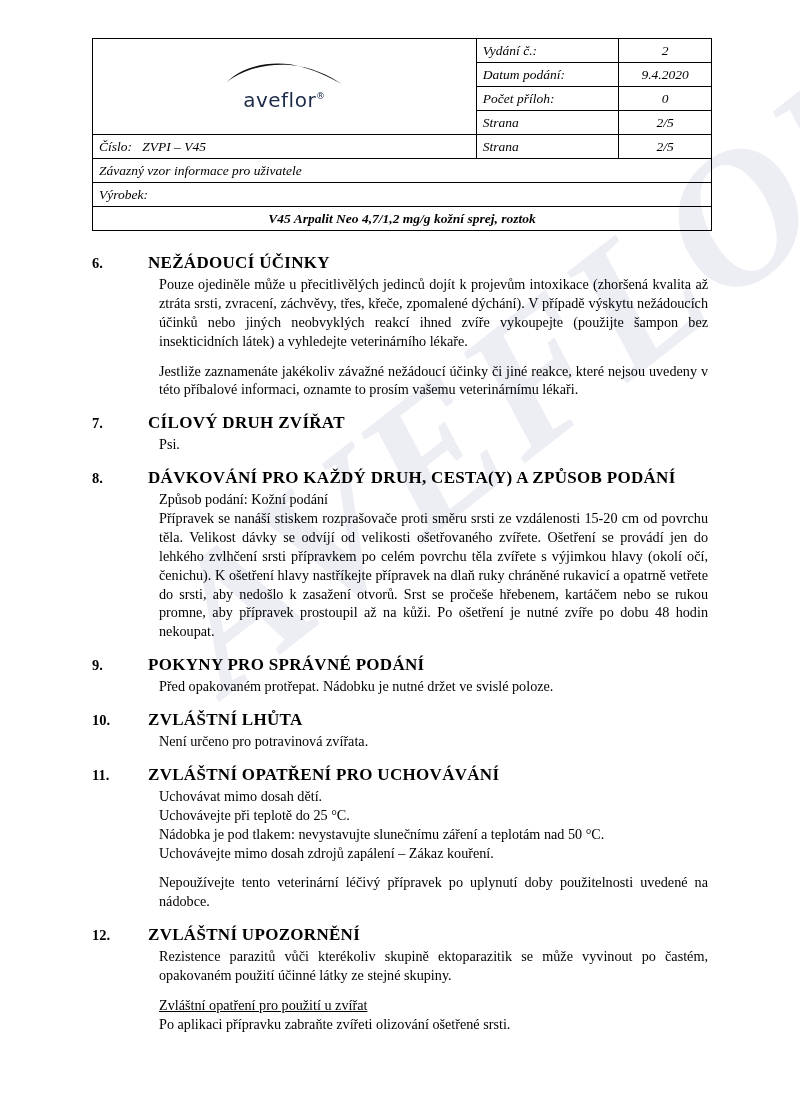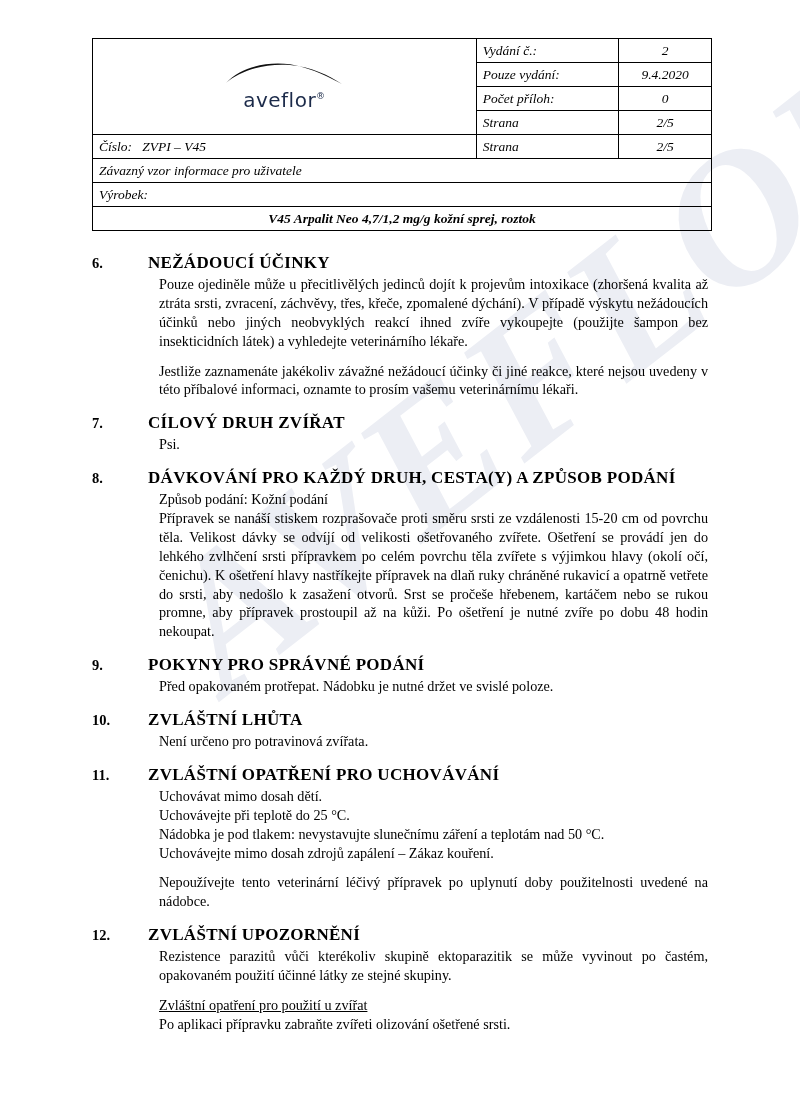--- a/index.html
+++ b/index.html
@@ -182,21 +182,21 @@
                 <svg class="logo-swoosh" viewBox="0 0 120 26">
                   <path d="M2 22 C 18 4, 52 -2, 78 6 C 96 11, 108 18, 118 23 C 104 14, 88 6, 66 4 C 40 2, 16 10, 2 22 Z" fill="#111111"></path>
                 </svg>
                 <div class="logo-text"><span>aveflor</span><sup>®</sup></div>
               </div>
             </td>
             <td class="label">Vydání č.:</td>
             <td class="value">2</td>
           </tr>
           <tr>
-            <td class="label">Pouze vydání:</td>
+            <td class="label">Datum podání:</td>
             <td class="value">9.4.2020</td>
           </tr>
           <tr>
             <td class="label">Počet příloh:</td>
             <td class="value">0</td>
           </tr>
           <tr>
             <td class="label">Strana</td>
             <td class="value">2/5</td>
           </tr>

